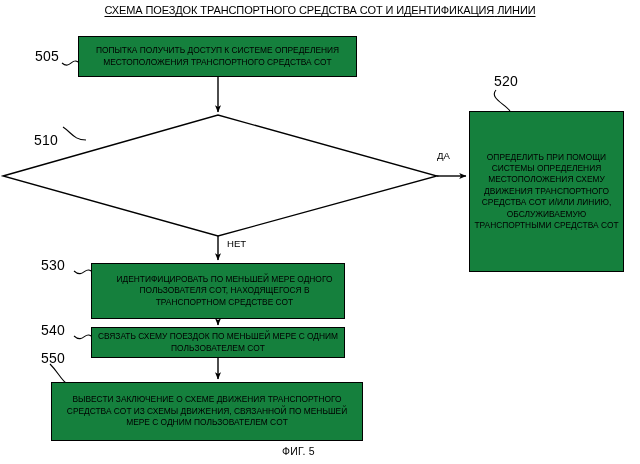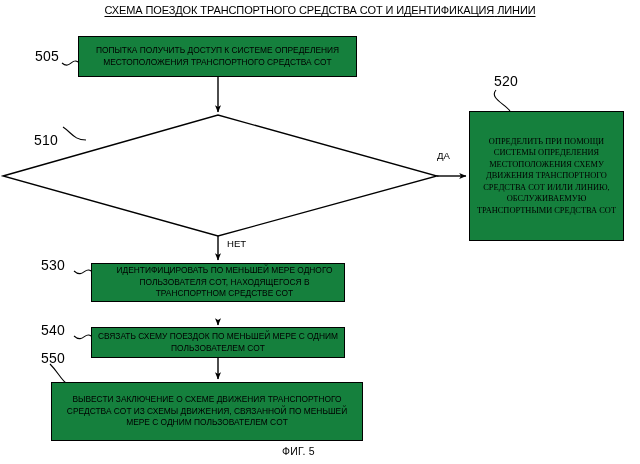--- a/index.html
+++ b/index.html
@@ -115,26 +115,26 @@
   <div class="node" style="left:78px; top:36px; width:279px; height:41px;">
     <span>ПОПЫТКА ПОЛУЧИТЬ ДОСТУП К СИСТЕМЕ ОПРЕДЕЛЕНИЯ МЕСТОПОЛОЖЕНИЯ ТРАНСПОРТНОГО СРЕДСТВА COT</span>
   </div>
   <div class="ref" style="left:35px; top:50px;">505</div>
 
   <div class="ref" style="left:34px; top:134px;">510</div>
 
   <div class="edge-label" style="left:437px; top:150px;">ДА</div>
   <div class="edge-label" style="left:227px; top:238px;">НЕТ</div>
 
-  <div class="node" style="left:469px; top:111px; width:155px; height:130px;font-family:Liberation Serif, serif;">
+  <div class="node" style="left:469px; top:111px; width:155px; height:161px;">
     <span>ОПРЕДЕЛИТЬ ПРИ ПОМОЩИ СИСТЕМЫ ОПРЕДЕЛЕНИЯ МЕСТОПОЛОЖЕНИЯ СХЕМУ ДВИЖЕНИЯ ТРАНСПОРТНОГО СРЕДСТВА COT И/ИЛИ ЛИНИЮ, ОБСЛУЖИВАЕМУЮ ТРАНСПОРТНЫМИ СРЕДСТВА COT</span>
   </div>
   <div class="ref" style="left:482px; top:75px;padding-left:12px;">520</div>
 
-  <div class="node" style="left:91px; top:263px; width:254px; height:39px;padding-left:17px;">
+  <div class="node" style="left:91px; top:263px; width:254px; height:56px;padding-left:17px;">
     <span>ИДЕНТИФИЦИРОВАТЬ ПО МЕНЬШЕЙ МЕРЕ ОДНОГО ПОЛЬЗОВАТЕЛЯ COT, НАХОДЯЩЕГОСЯ В ТРАНСПОРТНОМ СРЕДСТВЕ COT</span>
   </div>
   <div class="ref" style="left:41px; top:259px;">530</div>
 
   <div class="node" style="left:91px; top:327px; width:254px; height:31px;">
     <span>СВЯЗАТЬ СХЕМУ ПОЕЗДОК ПО МЕНЬШЕЙ МЕРЕ С ОДНИМ ПОЛЬЗОВАТЕЛЕМ COT</span>
   </div>
   <div class="ref" style="left:41px; top:324px;">540</div>
 
   <div class="node" style="left:51px; top:382px; width:312px; height:59px;">

